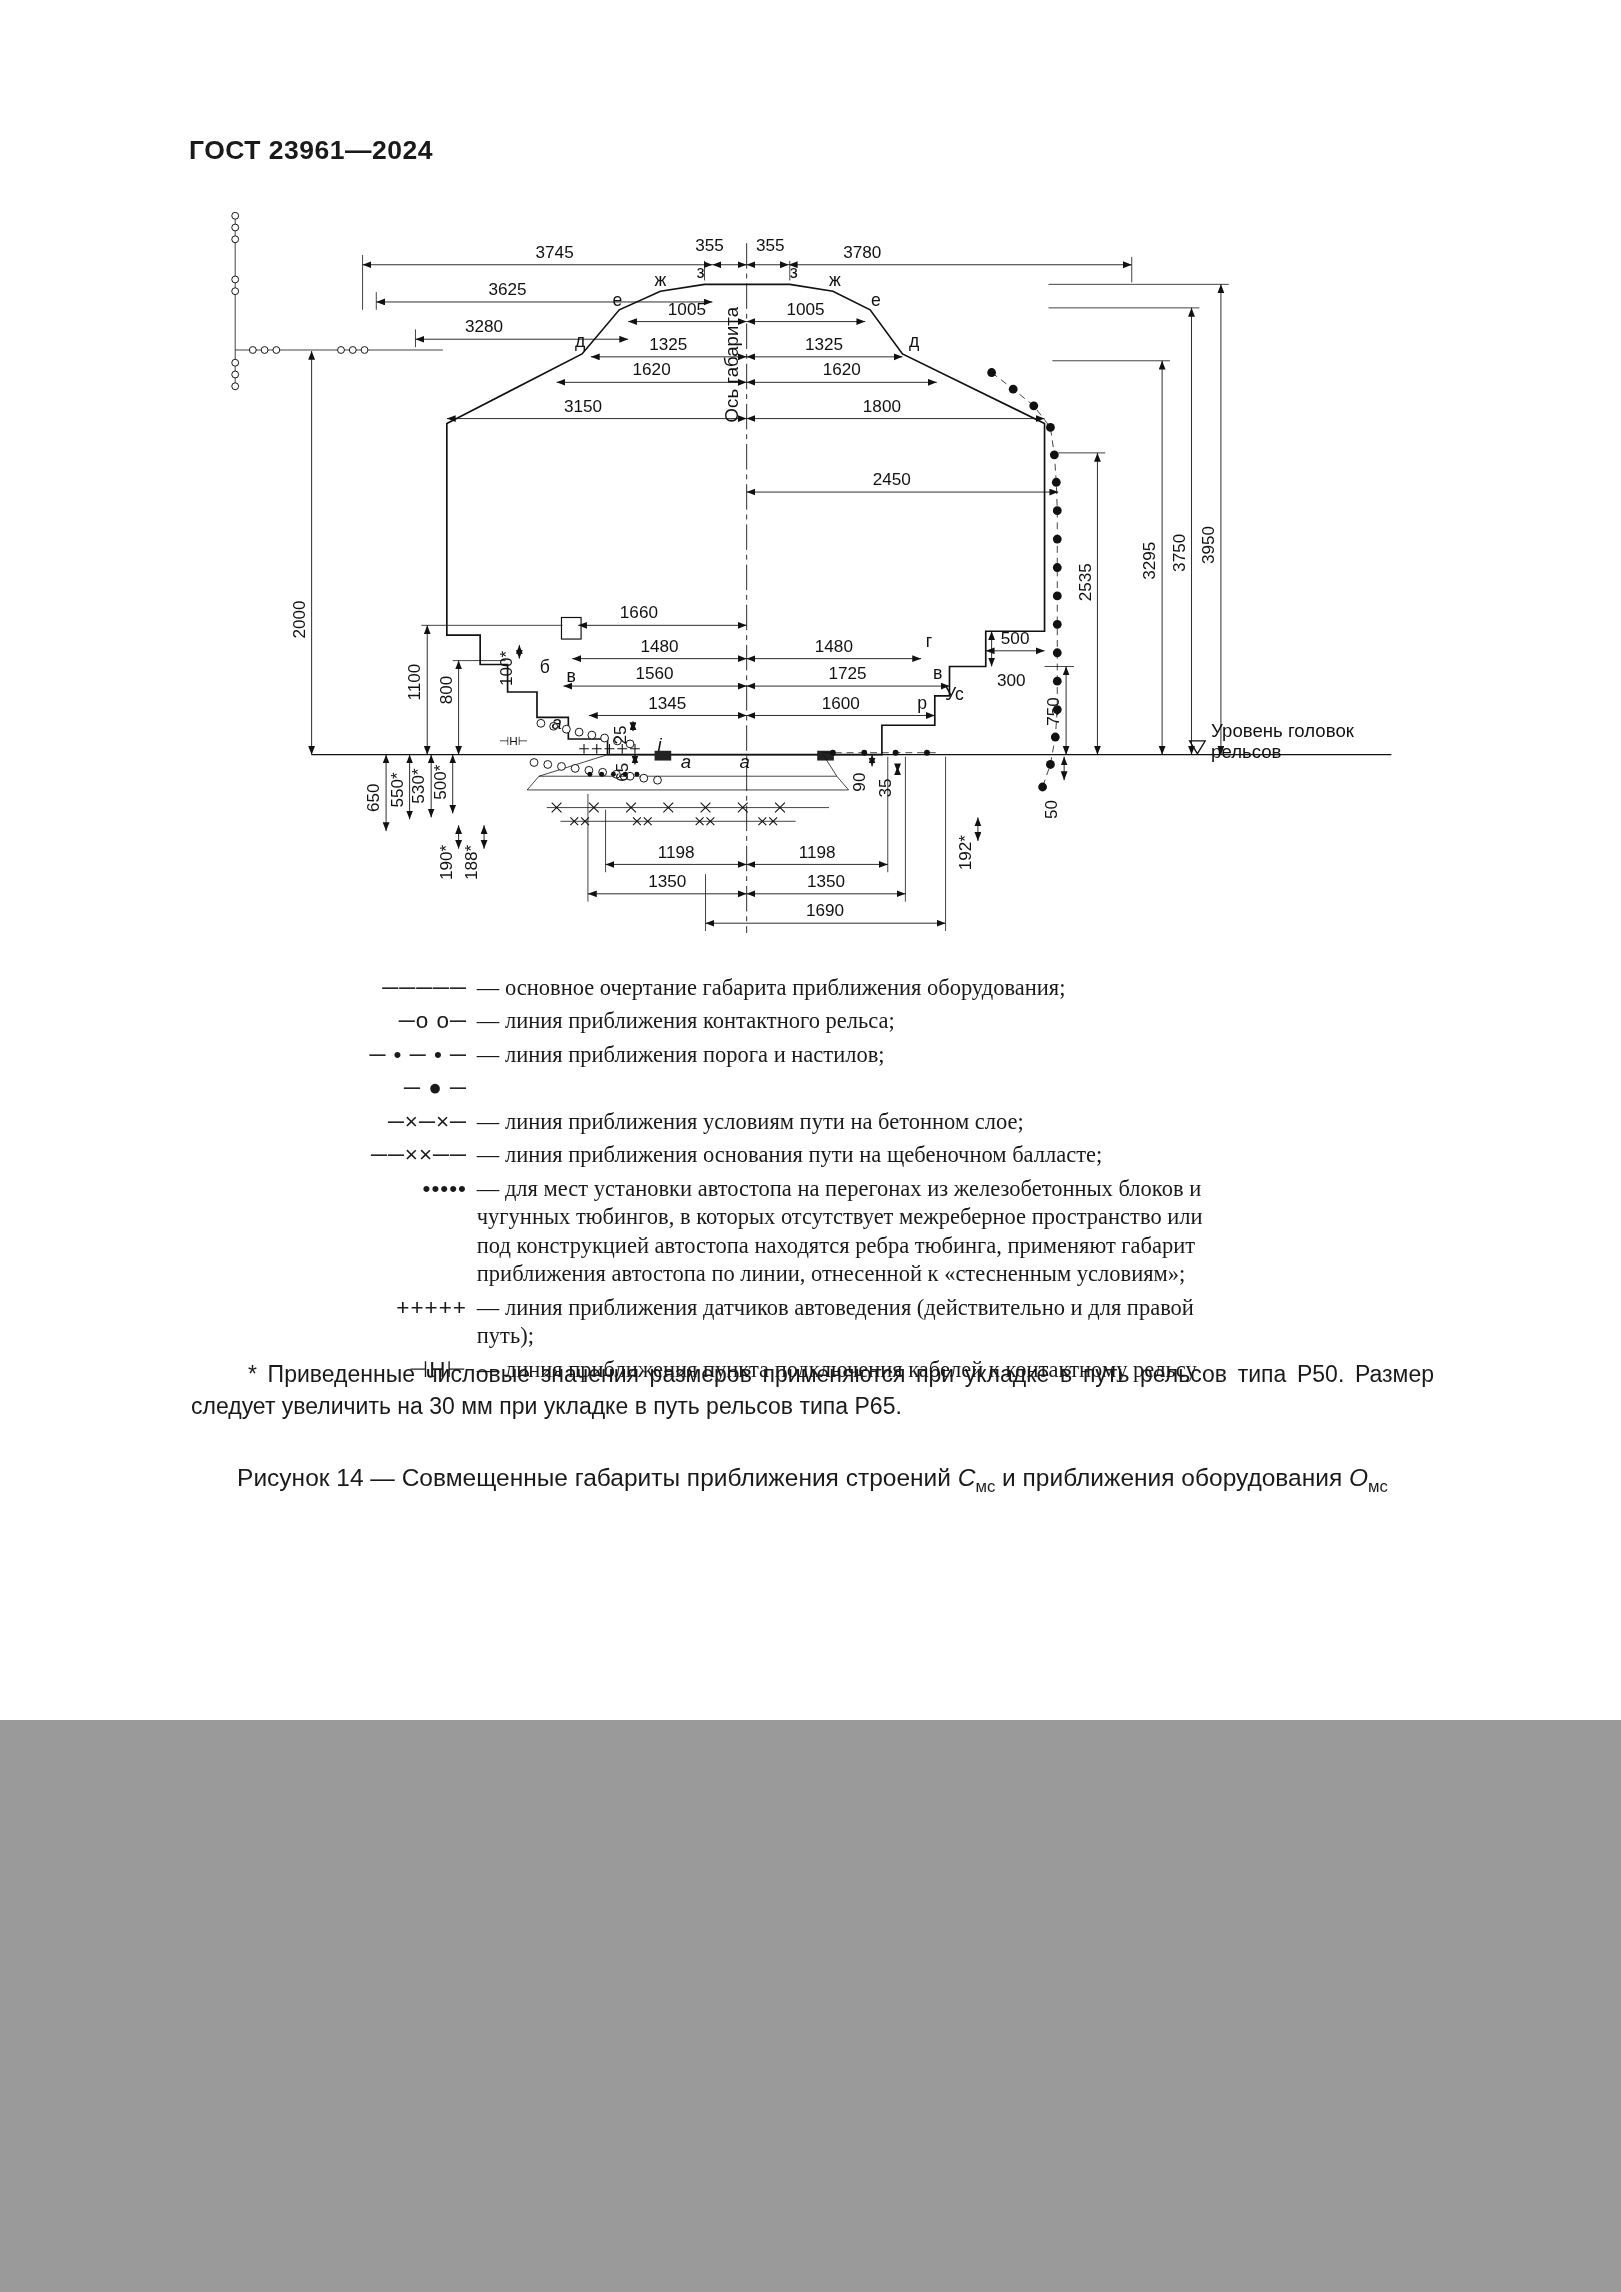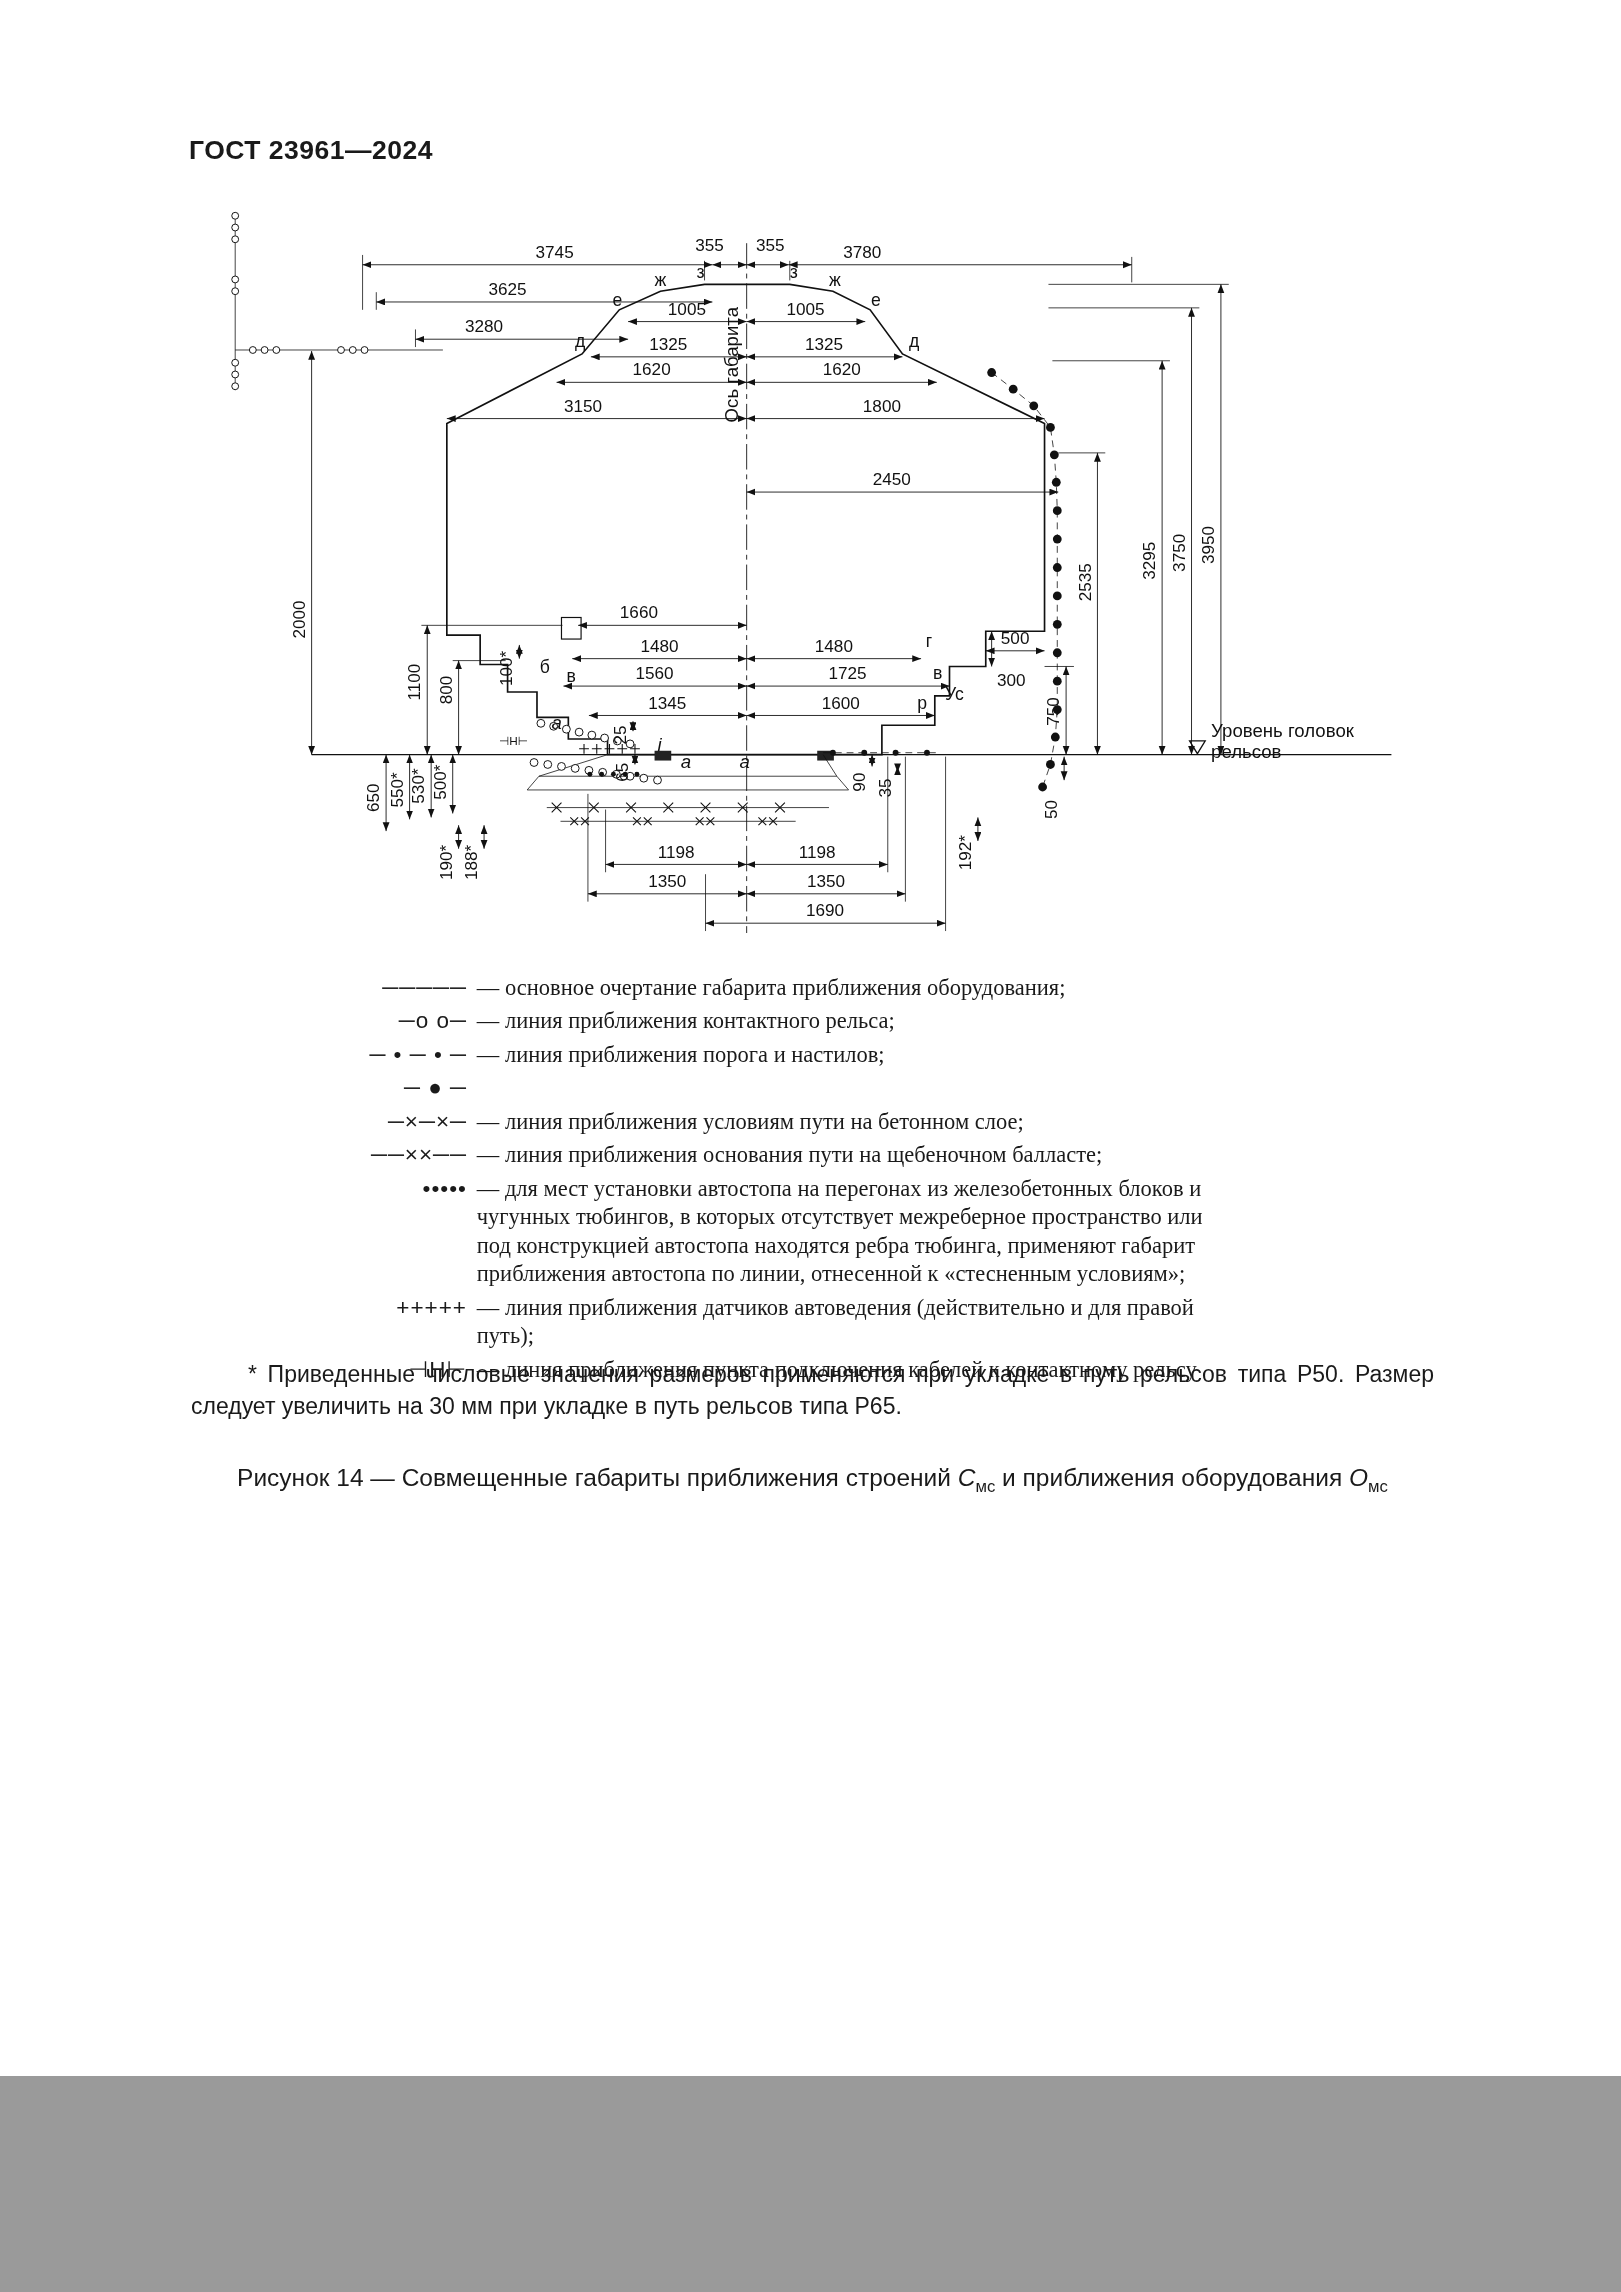--- a/index.html
+++ b/index.html
@@ -1,16 +1,16 @@
 <!DOCTYPE html>
 <html><head>
 <meta charset="utf-8">
 <style>
   html,body{margin:0;padding:0;background:#9a9a9a;}
-  .page{position:relative;width:1621px;height:2076px;background:#ffffff;margin:0 auto;
+  .page{position:relative;width:1621px;height:1720px;background:#ffffff;margin:0 auto;
         font-family:"Liberation Sans",sans-serif;color:#1a1a1a;overflow:hidden;}
   .hdr{position:absolute;left:189px;top:135px;font-size:26.5px;font-weight:bold;letter-spacing:0.5px;}
   .pageno{position:absolute;left:189px;top:2084px;font-size:28px;}
   
   #diag{position:absolute;left:196px;top:196px;}
   #diag text{font-family:"Liberation Sans",sans-serif;fill:#111;}
   .dimtxt{font-size:17.5px;}
   .ptlbl{font-size:18px;}
   .it{font-style:italic;font-family:"Liberation Serif",serif;font-size:19px;}
   .sm{font-size:12px;}

